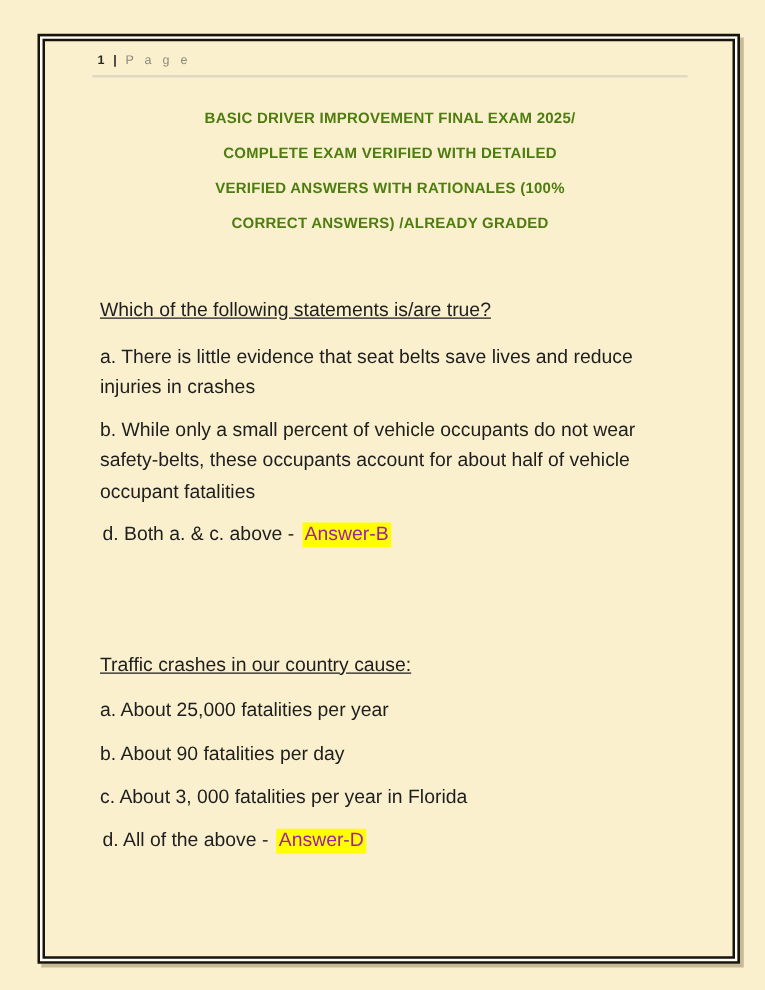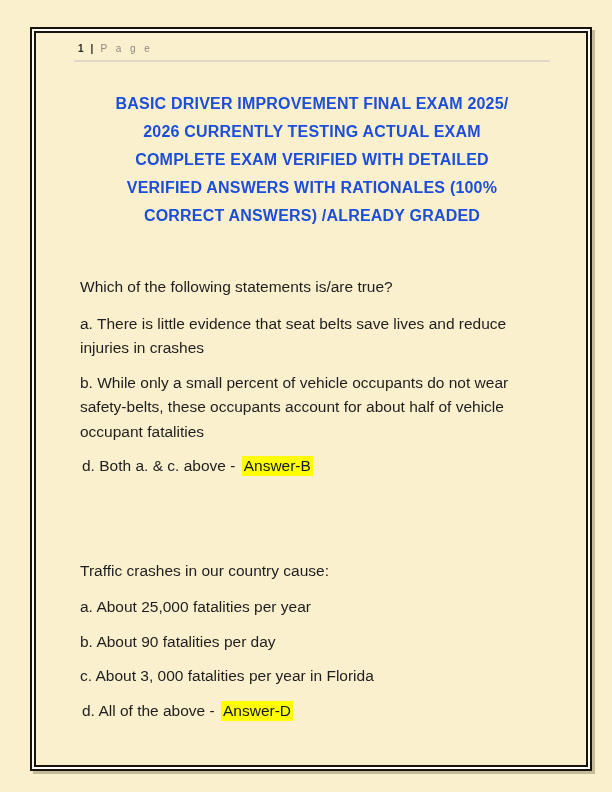--- a/index.html
+++ b/index.html
@@ -29,56 +29,55 @@
     font-size: 10px;
     color: #1f1d18;
     border-bottom: 2px solid #ded8c4;
     padding-bottom: 6px;
     margin-top: 4px;
   }
   .header .pnum { font-weight: bold; color: #2a2822; }
   .header .psep { font-weight: bold; color: #2a2822; margin: 0 3px; }
   .header .plabel { color: #8d897a; letter-spacing: 3px; }
   .title {
-    margin-top: 26px;
+    margin-top: 16px;
     text-align: center;
-    color: #1d4ed8;
+    color: #4d7c0f;
     font-weight: bold;
-    font-size: 16px;
+    font-size: 12px;
     line-height: 24px;
     letter-spacing: 0.2px;
   }
   .questions { margin-top: 37px; }
   .question + .question { margin-top: 66px; }
   .prompt, .option {
     font-size: 15.5px;
     line-height: 24.5px;
     color: #1e1e1e;
     margin-bottom: 6px;
   }
-  .prompt { margin-bottom: 8px; }
+  .prompt { margin-bottom: 8px; text-decoration: underline; }
   mark.hl {
     background: #FFFF00;
-    color: #0f172a;
+    color: #a21caf;
     padding: 1px 2px 2px 2px;
   }
 </style>
 </head>
 <body>
 
 <div class="page">
   <div class="frame">
 
     <div class="header">
       <span class="pnum">1</span><span class="psep">|</span><span class="plabel">P a g e</span>
     </div>
 
     <div class="title">
       <div>BASIC DRIVER IMPROVEMENT FINAL EXAM 2025/</div>
-      <div>2026 CURRENTLY TESTING ACTUAL EXAM</div>
       <div>COMPLETE EXAM VERIFIED WITH DETAILED</div>
       <div>VERIFIED ANSWERS WITH RATIONALES (100%</div>
       <div>CORRECT ANSWERS) /ALREADY GRADED</div>
     </div>
 
     <div class="questions">
 
       <div class="question">
         <p class="prompt">Which of the following statements is/are true?</p>
         <p class="option">a. There is little evidence that seat belts save lives and reduce injuries in crashes</p>

